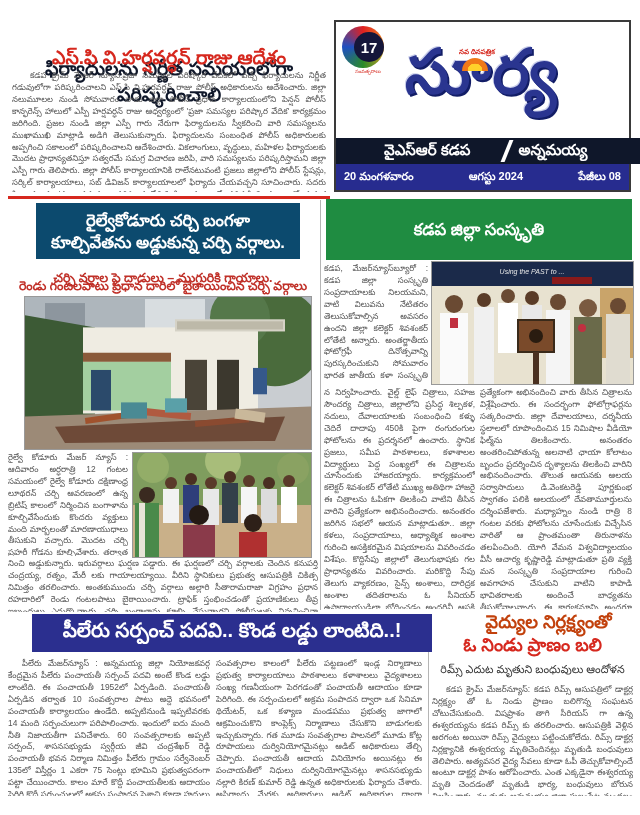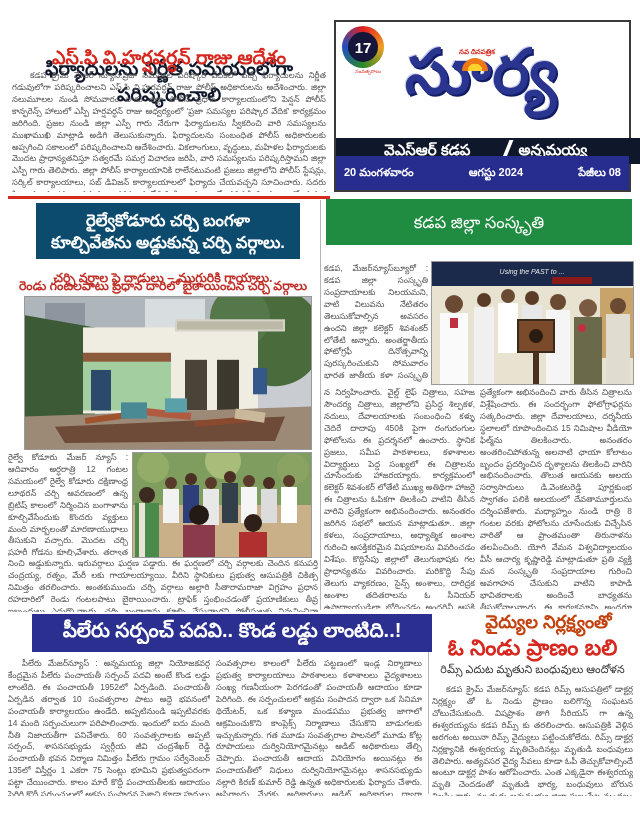--- a/index.html
+++ b/index.html
@@ -18,69 +18,69 @@
   #a1-body{left:12px;top:70px;width:314px;height:122px;text-indent:18px;}
   #a1-rule{left:8px;top:196px;width:322px;height:3px;background:#d6281e;}
 
   
   #mast{left:334px;top:20px;width:297px;height:172px;border:2px solid #3a3a3a;background:#fff;box-sizing:border-box;}
   #mast-title{left:0;top:14px;width:100%;text-align:center;font-size:62px;font-weight:bold;
     color:#2a3590;transform:skewX(-4deg);letter-spacing:2px;
     text-shadow:2px 2px 0 #121d66, -1px -1px 0 #c8cdea;}
   #mast-badge{left:6px;top:4px;width:42px;height:42px;border-radius:50%;
     background:conic-gradient(#e02020,#f0a020,#2a8a2a,#2050c0,#e02020);
-    display:flex;align-items:center;justify-content:center;}
+    display:flex;align-items:center;justify-content:flex-end;}
   #mast-badge-inner{width:30px;height:30px;border-radius:50%;background:#15163a;color:#fff;
     display:flex;align-items:center;justify-content:center;font-size:15px;font-weight:bold;}
   #mast-badge-cap{left:4px;top:46px;width:56px;font-size:5px;color:#d6281e;text-align:center;}
   #mast-tagline{left:96px;top:26px;width:90px;font-size:7px;color:#d6281e;text-align:center;font-weight:bold;}
   #mast-sun{left:126px;top:36px;width:26px;height:13px;border-radius:13px 13px 0 0;
     background:radial-gradient(circle at 50% 100%, #ffd12a 0 40%, #f07818 41% 100%);}
   #mast-redbar{left:0;bottom:26px;width:100%;height:26px;background:#0f172a;color:#fff;
     display:flex;align-items:center;font-weight:bold;font-size:15px;padding-left:24px;}
   #mast-redbar .slash{flex:0 0 auto;width:4px;height:22px;background:#fff;transform:skewX(-22deg);margin:0 10px;}
   #mast-redbar .lft{flex:1;text-align:center;}
   #mast-redbar .rgt{flex:1;text-align:left;}
-  #mast-bluebar{left:0;bottom:0;width:100%;height:34px;background:#272c8f;color:#fff;
+  #mast-bluebar{left:0;bottom:0;width:100%;height:26px;background:#272c8f;color:#fff;
     display:flex;align-items:center;justify-content:space-between;font-weight:bold;font-size:11px;padding:12px 8px;box-sizing:border-box;}
 
   
   #a2-redbox{left:36px;top:203px;width:264px;height:56px;background:#0c4a6e;color:#fff;
     display:flex;flex-direction:column;align-items:center;justify-content:center;
     font-size:16.5px;font-weight:bold;line-height:1.35;}
   #a2-sub1{left:8px;top:263px;width:310px;font-size:12.5px;font-weight:bold;color:#c03028;margin-top:8px;}
   #a2-sub2{left:8px;top:279px;width:310px;font-size:12.5px;font-weight:bold;color:#c03028;}
   #a2-photo1{left:24px;top:296px;width:286px;height:152px;border:1px solid #999;}
   #a2-colL{left:8px;top:452px;width:120px;height:104px;}
   #a2-photo2{left:132px;top:452px;width:178px;height:104px;border:1px solid #999;}
   #a2-wide{left:8px;top:558px;width:310px;height:54px;}
 
   
   .vrule{width:1px;background:#b5b5b5;}
   #vr1{left:320px;top:200px;height:410px;}
   #vr2{left:428px;top:616px;height:178px;}
 
   
-  #a3-greenbox{left:326px;top:199px;width:306px;height:46px;background:#1f8c41;color:#fff;
+  #a3-greenbox{left:326px;top:199px;width:306px;height:61px;background:#1f8c41;color:#fff;
     display:flex;flex-direction:column;align-items:center;justify-content:center;
-    font-size:16.5px;font-weight:normal;line-height:1.35;}
+    font-size:16.5px;font-weight:bold;line-height:1.35;}
   #a3-intro{left:324px;top:263px;width:104px;height:120px;}
   #a3-photo{left:431px;top:261px;width:201px;height:122px;border:1px solid #999;}
   #a3-col1{left:324px;top:387px;width:151px;height:222px;}
   #a3-col2{left:480px;top:387px;width:152px;height:222px;}
 
   
   #a4-bluebox{left:32px;top:614px;width:400px;height:38px;background:#2b2f8f;color:#fff;
     display:flex;align-items:center;justify-content:center;font-size:20px;font-weight:bold;}
   #a4-col1{left:8px;top:658px;width:202px;height:138px;text-indent:14px;}
   #a4-col2{left:216px;top:658px;width:206px;height:138px;}
 
   
   #a5-head1{left:448px;top:612px;width:201px;font-size:18px;font-weight:bold;color:#c2410c;}
-  #a5-head2{left:432px;top:635px;width:201px;font-size:22px;font-weight:bold;color:#d6281e;}
+  #a5-head2{left:432px;top:635px;width:201px;font-size:18px;font-weight:bold;color:#d6281e;}
   #a5-sub{left:432px;top:663px;width:201px;font-size:11px;font-weight:normal;color:#333;}
   #a5-body{left:432px;top:684px;width:201px;height:112px;text-indent:14px;}
 </style>
 </head>
 <body>
 
 <div id="page">
 
   <div class="abs center" id="a1-head">ఫిర్యాదులను నిర్ణీత సమయంలోగా పరిష్కరించాలి</div>
   <div class="abs center" id="a1-sub">ఎస్.పి  వి.హర్షవర్ధన్ రాజు ఆదేశం</div>

